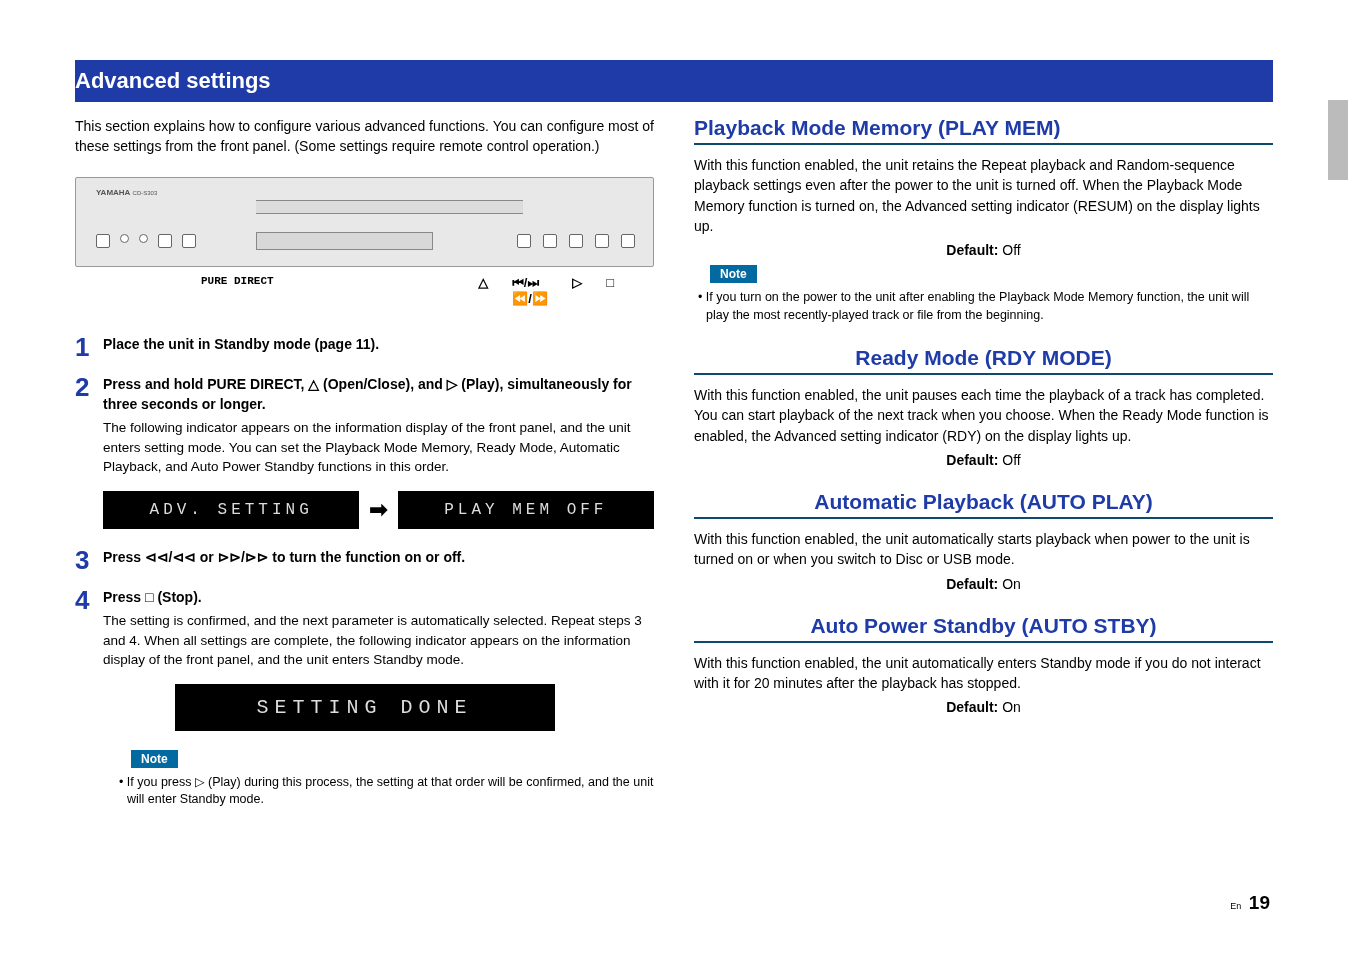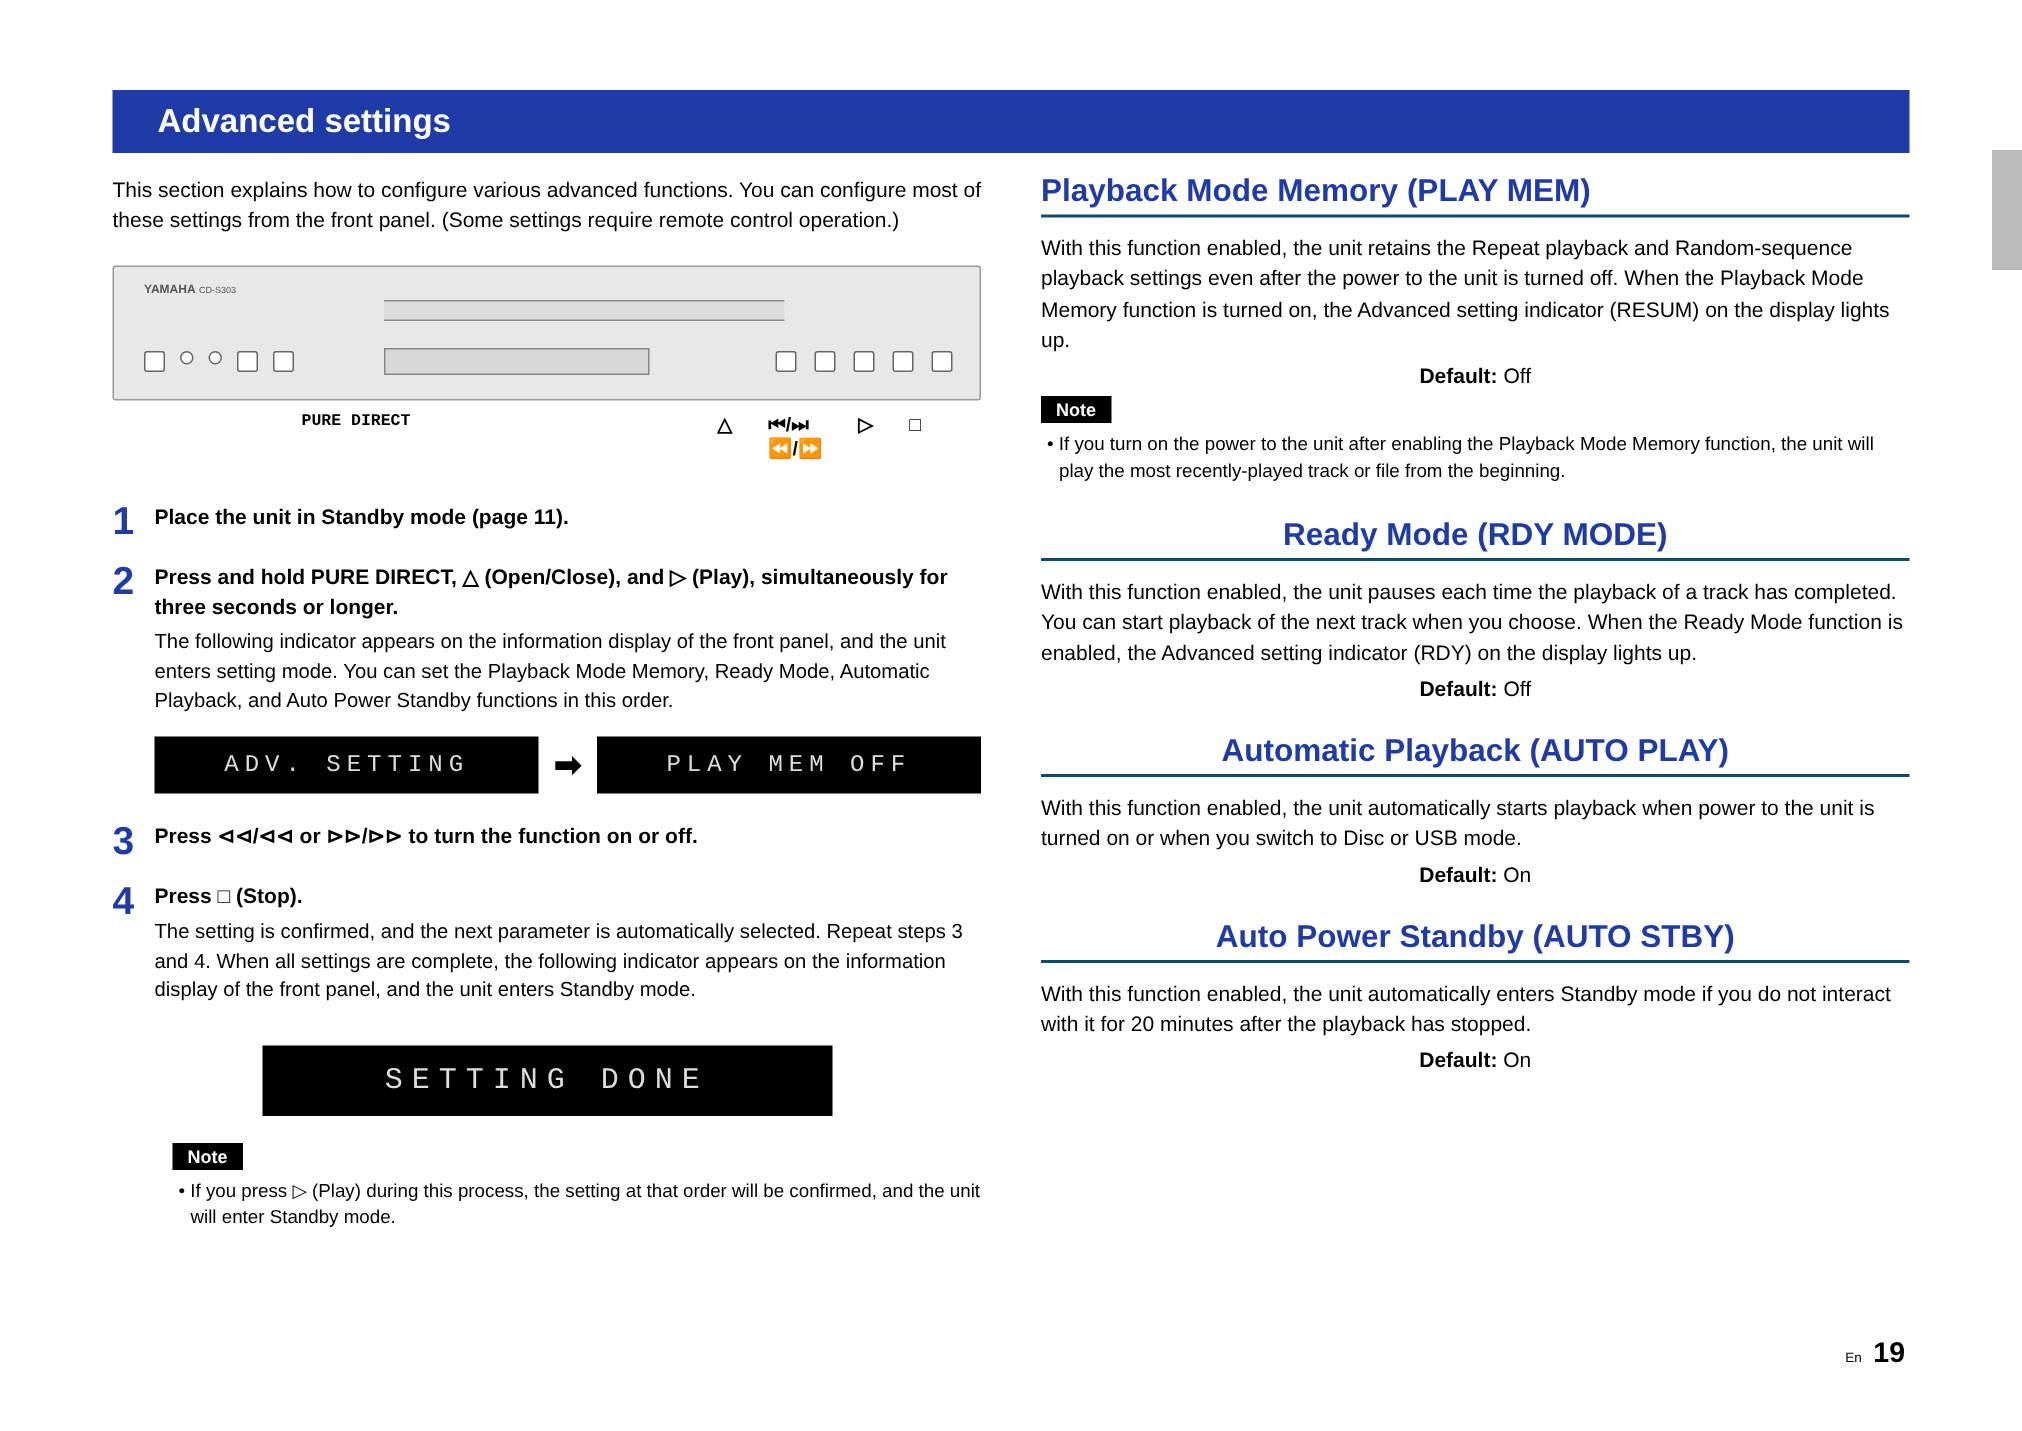--- a/index.html
+++ b/index.html
@@ -7,21 +7,21 @@
       font-family: Arial, Helvetica, sans-serif; 
       background: #fff;
       width: 1348px;
       height: 954px;
       position: relative;
       padding: 60px 75px 40px 75px;
     }
     .header-bar {
       background: #1e3ba8;
       color: #fff;
-      padding: 8px 30px;
+      padding: 8px 0;
       font-size: 22px;
       font-weight: bold;
       margin-bottom: 14px;
     }
     .columns {
       display: flex;
       gap: 40px;
     }
     .col { flex: 1; }
     .intro { font-size: 14px; line-height: 1.45; margin-bottom: 20px; }
@@ -98,30 +98,31 @@
     .lcd {
       background: #000;
       color: #ddd;
       font-family: 'Courier New', monospace;
       letter-spacing: 4px;
       padding: 10px 14px;
       font-size: 16px;
       text-align: center;
     }
     .lcd.small { flex: 1; }
-    .lcd.wide { width: 380px; margin: 27px auto 18px auto; display:block; font-size: 20px; letter-spacing: 6px; padding: 12px 14px;}
+    .lcd.wide { width: 380px; margin: 14px auto 18px auto; display:block; font-size: 20px; letter-spacing: 6px; padding: 12px 14px;}
     .arrow-big { font-size: 22px; font-weight: bold; }
     .note-tag {
-      background: #000000;
+      background: #0369a1;
       color: #fff;
       font-size: 12px;
       font-weight: bold;
       padding: 2px 10px;
       display: inline-block;
       margin-bottom: 6px;
+      margin-left: 16px;
     }
     .note-body { font-size: 12.5px; line-height: 1.4; padding-left: 12px; text-indent: -8px; }
     .section-h {
       color: #1e3ba8;
       font-size: 21px;
       font-weight: bold;
       border-bottom: 2px solid #0c4a6e;
       padding-bottom: 3px;
       margin-bottom: 10px;
       margin-top: 0;

